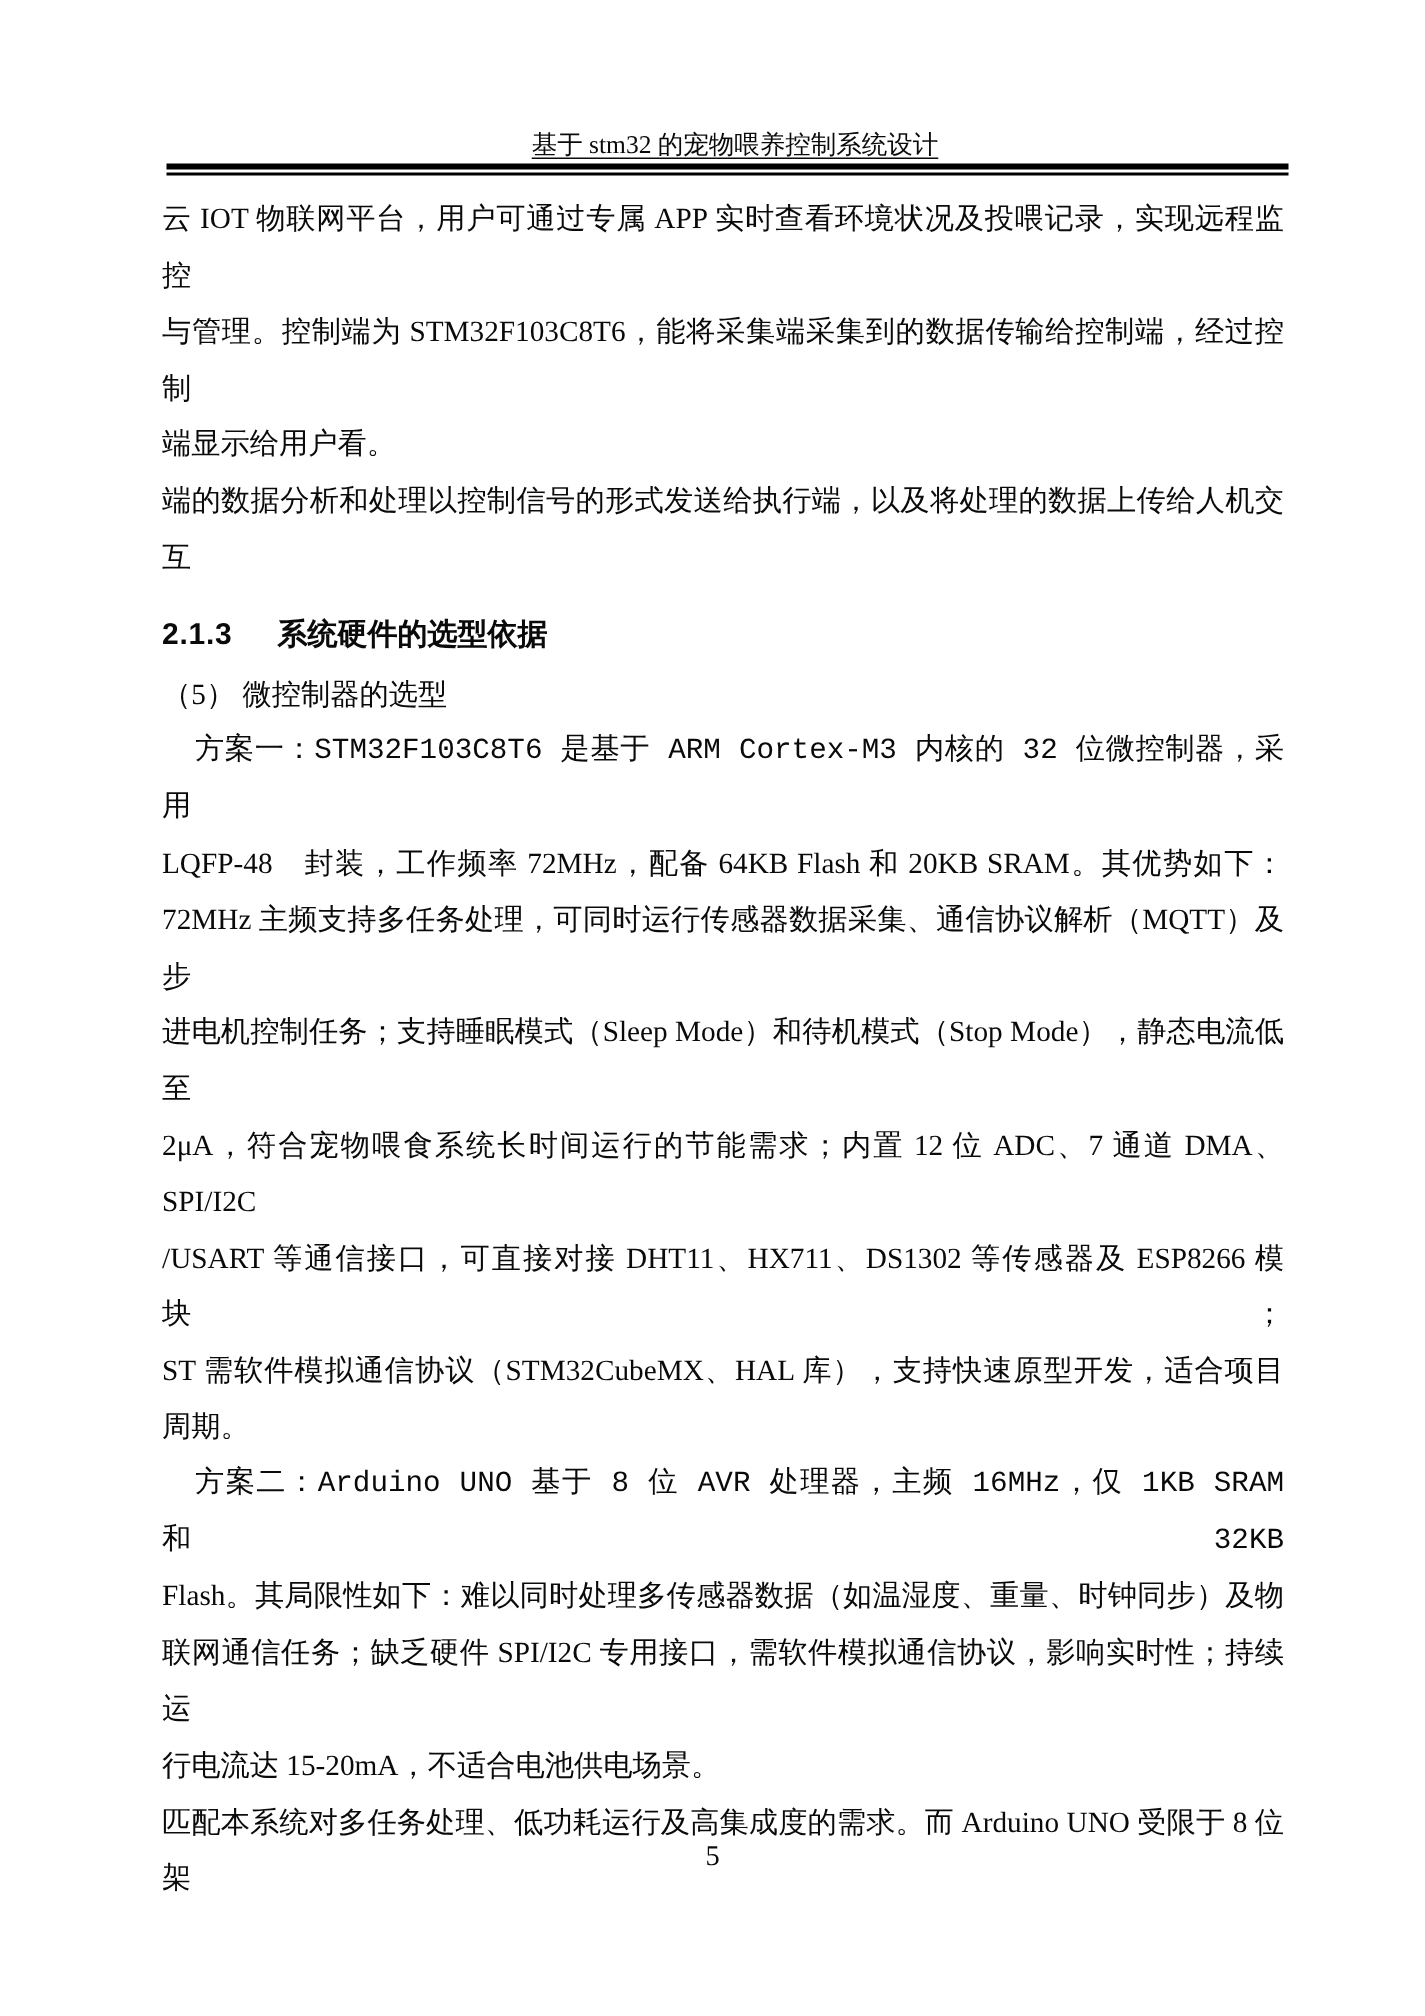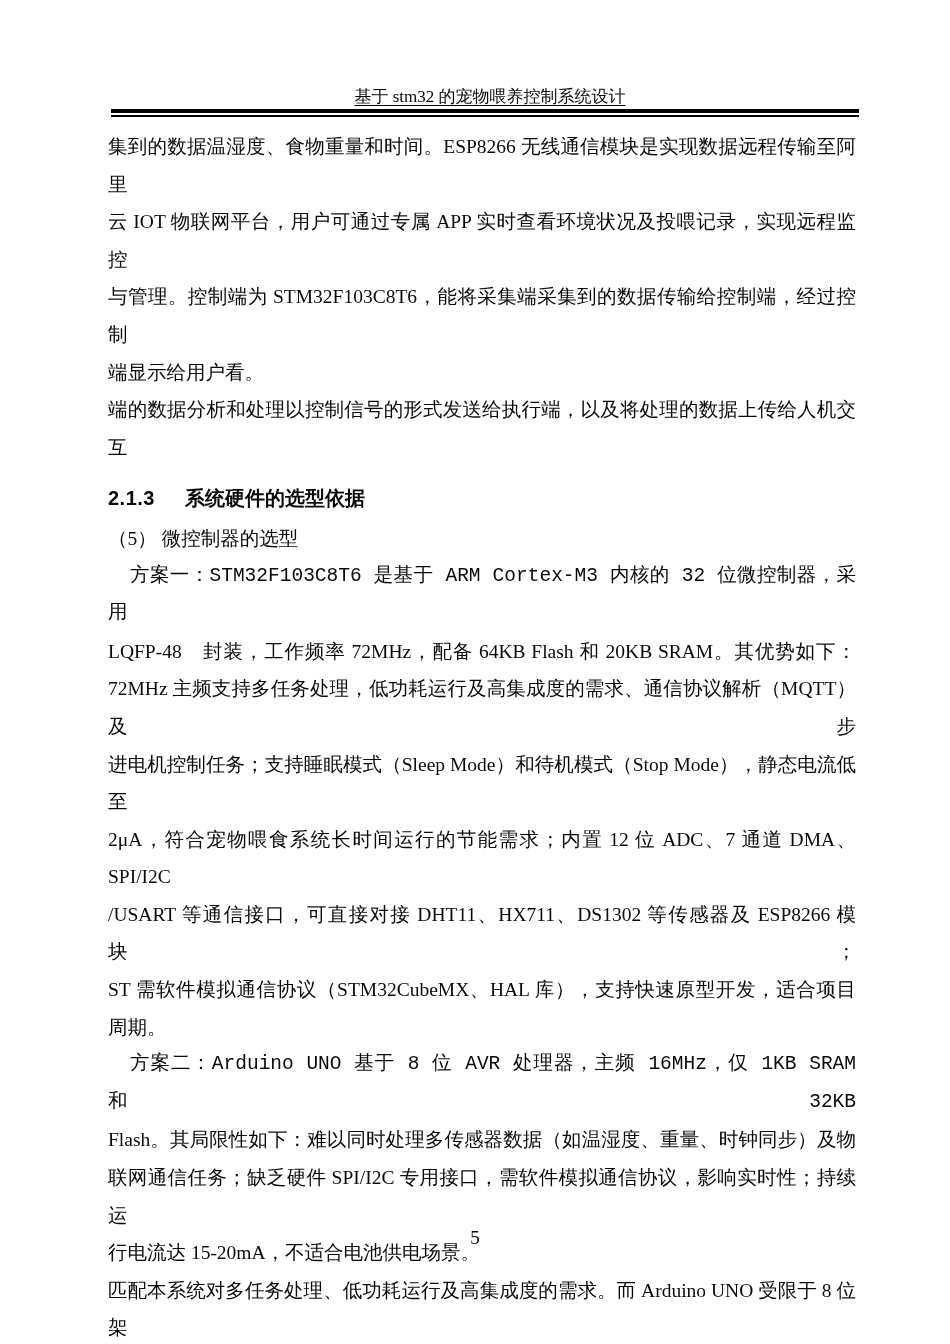--- a/index.html
+++ b/index.html
@@ -66,30 +66,29 @@
   }
 </style>
 </head>
 <body>
 
 <div class="page">
   <div class="doc-header-title">基于 stm32 的宠物喂养控制系统设计</div>
   <div class="header-rule"></div>
 
   <div class="doc-body" id="doc-body">
-      <div class="line fill">集到的数据温湿度、食物重量和时间。ESP8266 无线通信模块是实现数据远程传输至阿里</div>
       <div class="line fill">云 IOT 物联网平台，用户可通过专属 APP 实时查看环境状况及投喂记录，实现远程监控</div>
       <div class="line fill">与管理。控制端为 STM32F103C8T6，能将采集端采集到的数据传输给控制端，经过控制</div>
       <div class="line">端显示给用户看。</div>
       <div class="line fill">端的数据分析和处理以控制信号的形式发送给执行端，以及将处理的数据上传给人机交互</div>
       <div class="heading"><span class="heading-num">2.1.3</span><span>系统硬件的选型依据</span></div>
       <div class="line">（5） 微控制器的选型</div>
       <div class="line fill indent">方案一：STM32F103C8T6 是基于 ARM Cortex-M3 内核的 32 位微控制器，采用</div>
       <div class="line fill">LQFP-48　封装，工作频率 72MHz，配备 64KB Flash 和 20KB SRAM。其优势如下：</div>
-      <div class="line fill">72MHz 主频支持多任务处理，低功耗运行及高集成度的需求、通信协议解析（MQTT）及步</div>
+      <div class="line fill">72MHz 主频支持多任务处理，可同时运行传感器数据采集、通信协议解析（MQTT）及步</div>
       <div class="line fill">进电机控制任务；支持睡眠模式（Sleep Mode）和待机模式（Stop Mode），静态电流低至</div>
       <div class="line fill">2μA，符合宠物喂食系统长时间运行的节能需求；内置 12 位 ADC、7 通道 DMA、SPI/I2C</div>
       <div class="line fill">/USART 等通信接口，可直接对接 DHT11、HX711、DS1302 等传感器及 ESP8266 模块；</div>
       <div class="line fill">ST 需软件模拟通信协议（STM32CubeMX、HAL 库），支持快速原型开发，适合项目</div>
       <div class="line">周期。</div>
       <div class="line fill indent">方案二：Arduino UNO 基于 8 位 AVR 处理器，主频 16MHz，仅 1KB SRAM 和 32KB</div>
       <div class="line fill">Flash。其局限性如下：难以同时处理多传感器数据（如温湿度、重量、时钟同步）及物</div>
       <div class="line fill">联网通信任务；缺乏硬件 SPI/I2C 专用接口，需软件模拟通信协议，影响实时性；持续运</div>
       <div class="line">行电流达 15-20mA，不适合电池供电场景。</div>
       <div class="line fill">匹配本系统对多任务处理、低功耗运行及高集成度的需求。而 Arduino UNO 受限于 8 位架</div>

